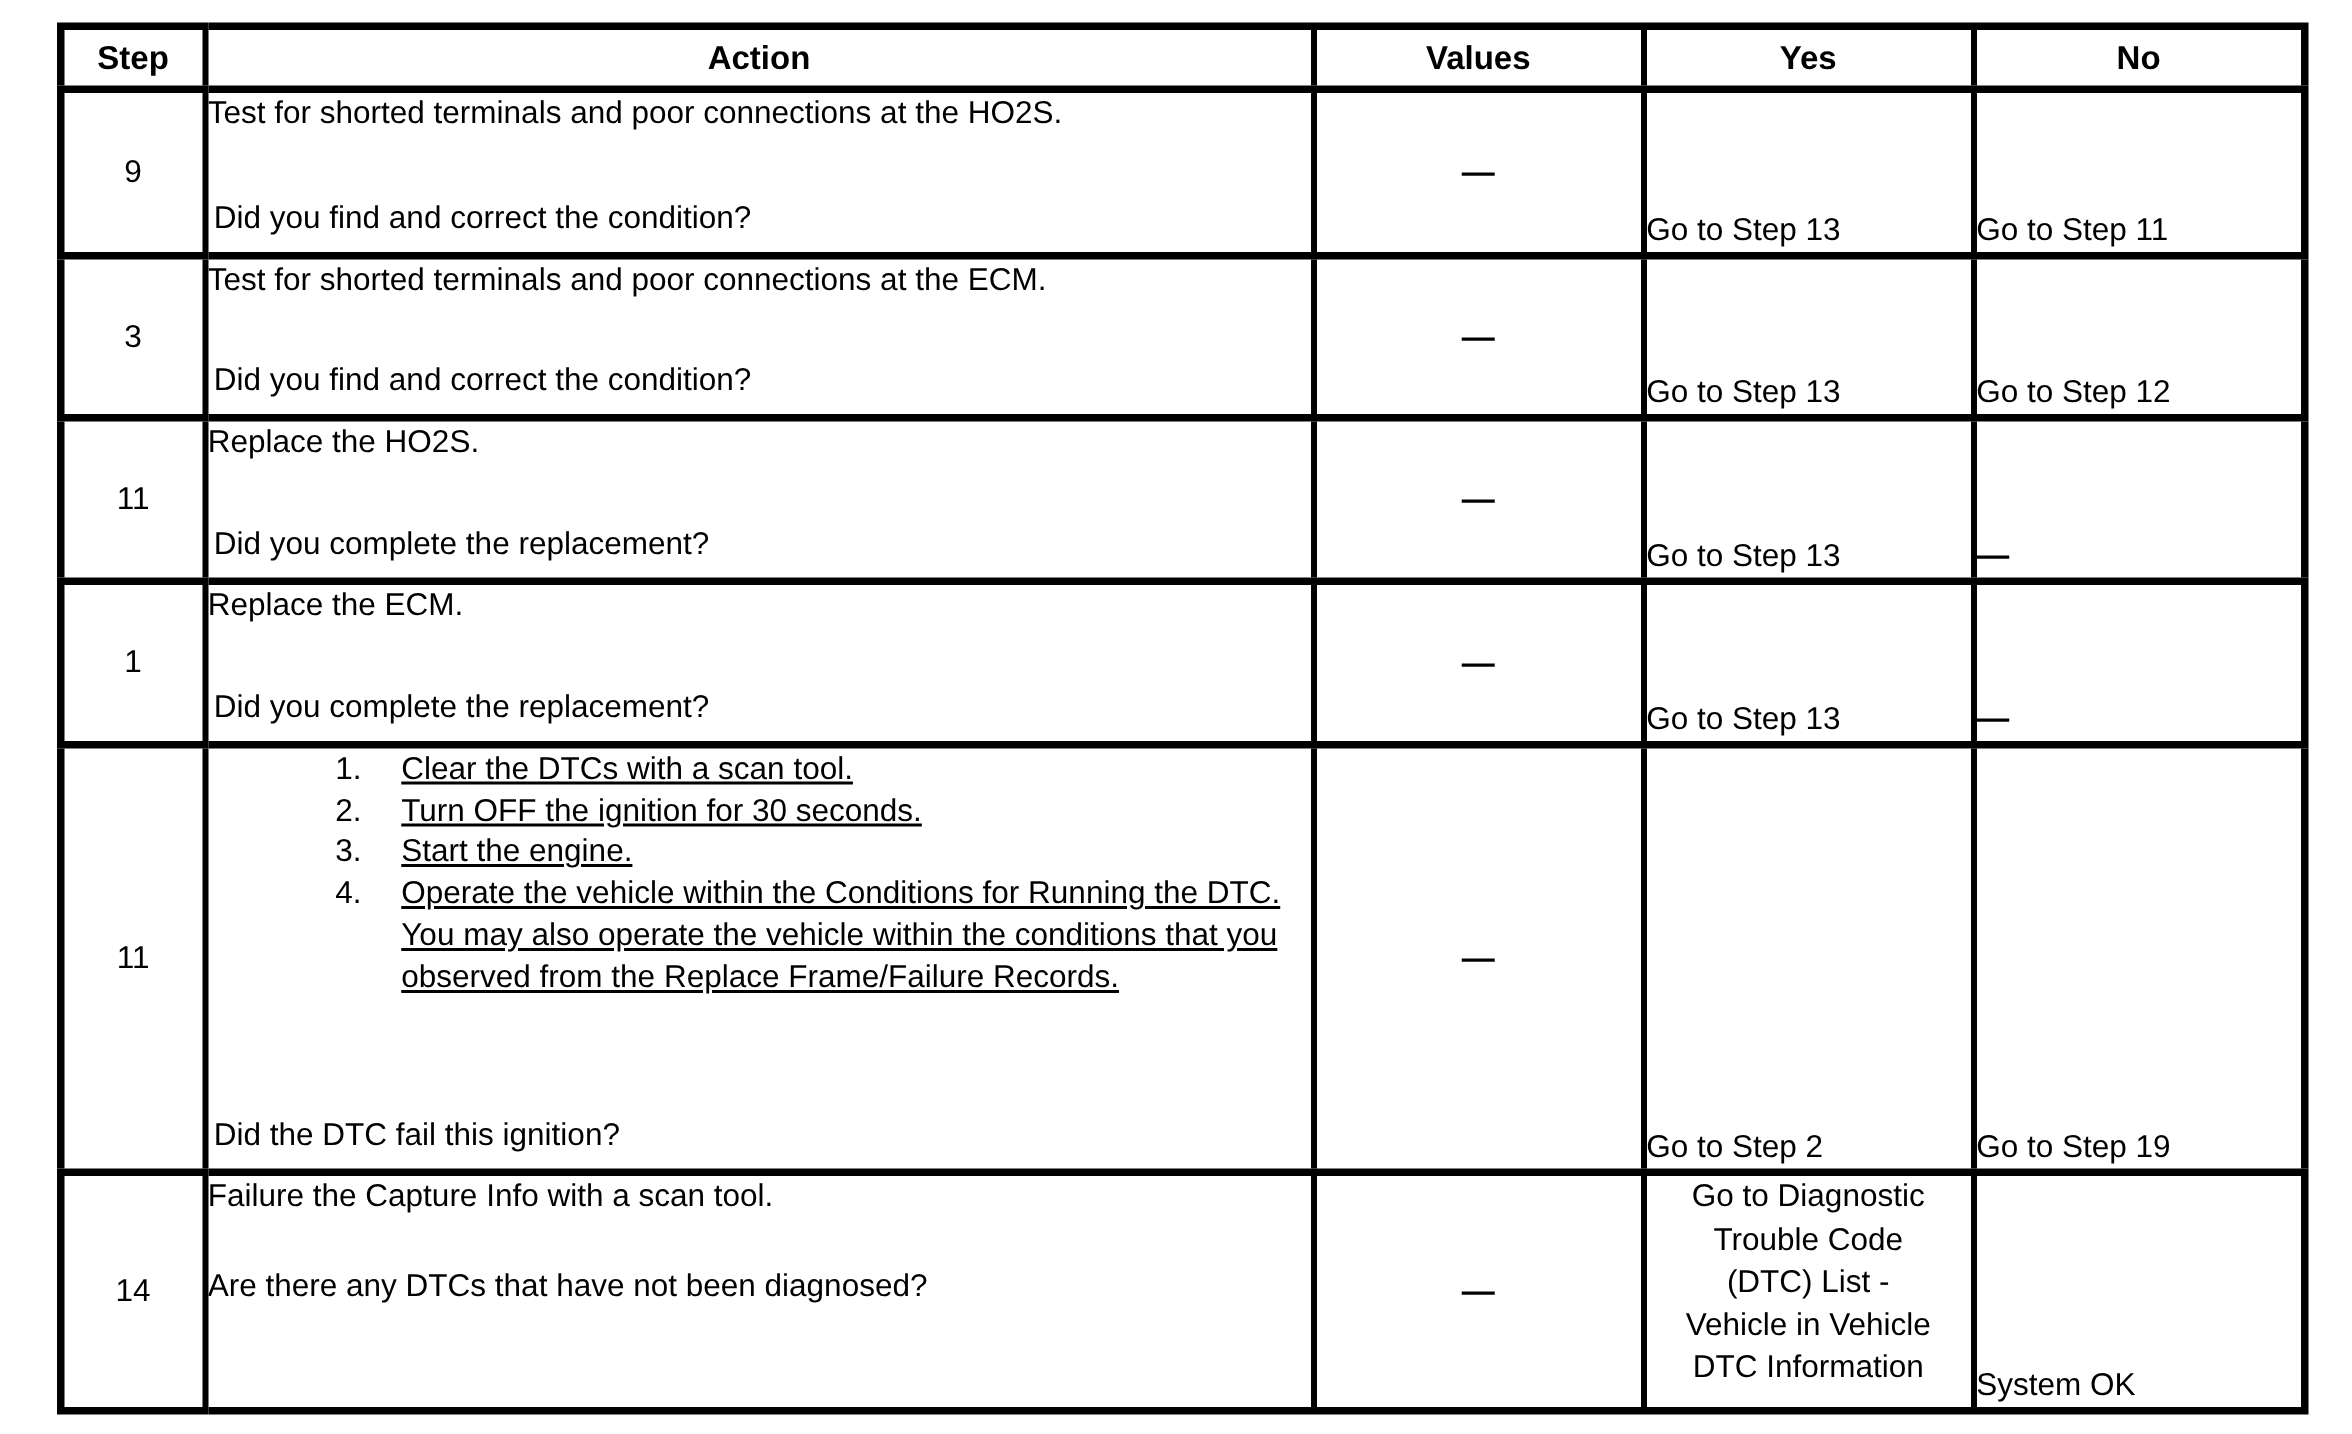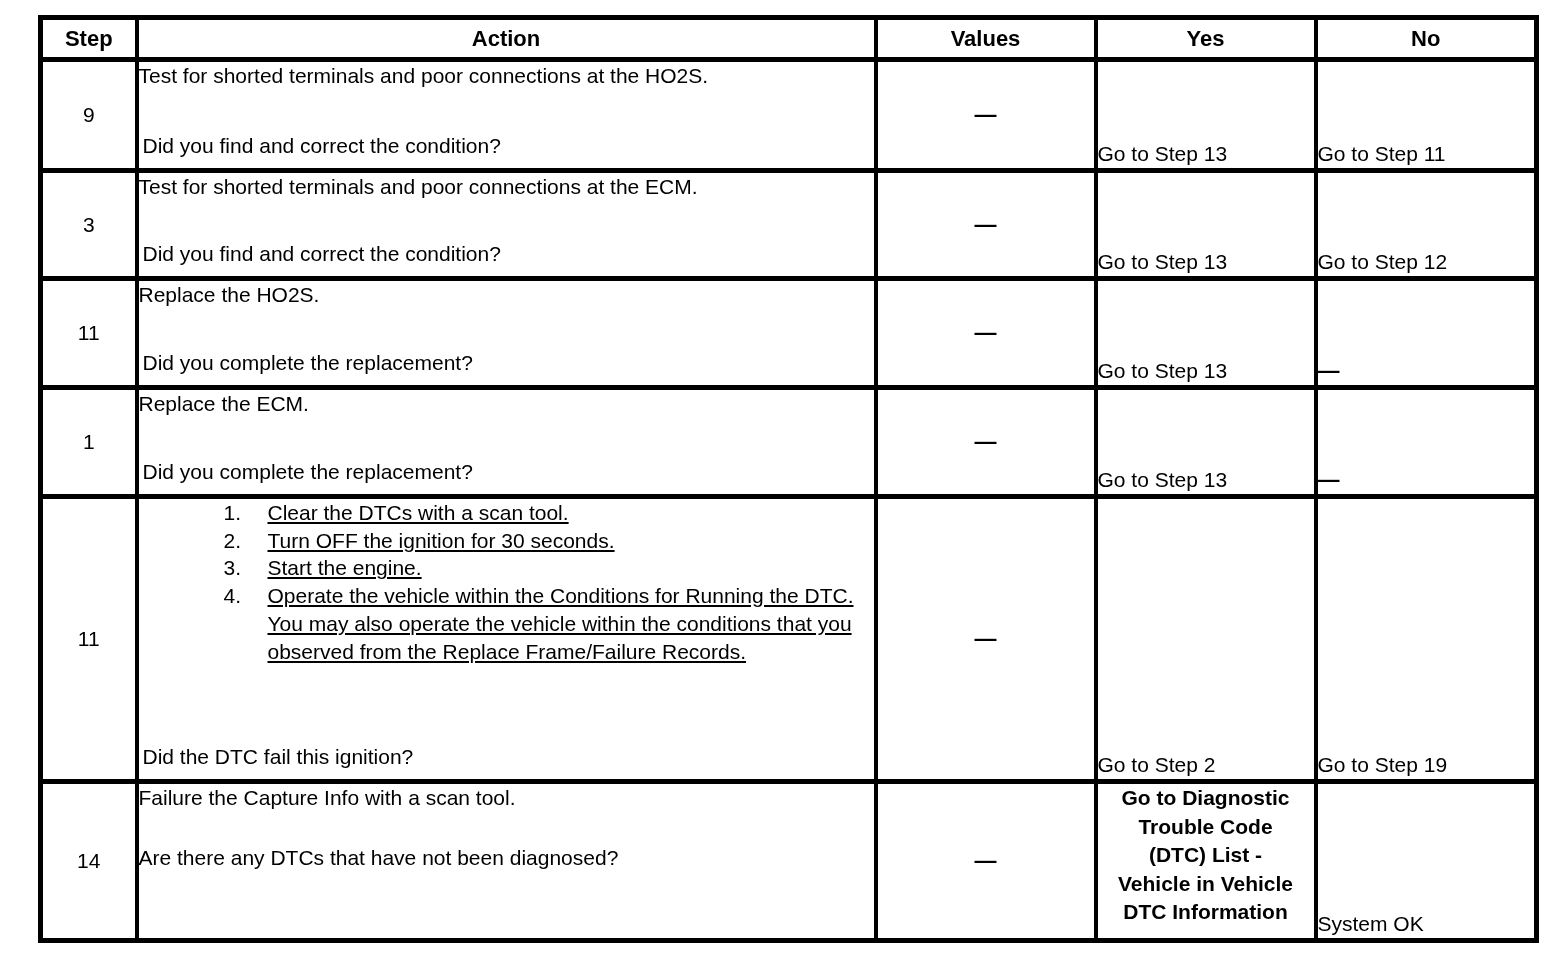--- a/index.html
+++ b/index.html
@@ -78,21 +78,21 @@
   }
   .oli{display:flex;}
   .oli .num{
     flex:none;
     width:44px;
   }
   .oli .txt{
     max-width:592px;
     text-decoration:underline;
   }
-  .yes-line{line-height:28.5px;font-weight:bold;}
+  .yes-line{line-height:28.5px;}
 </style>
 </head>
 <body>
 
 <table class="diag">
   <colgroup>
     <col style="width:96px">
     <col style="width:739px">
     <col style="width:220px">
     <col style="width:220px">

